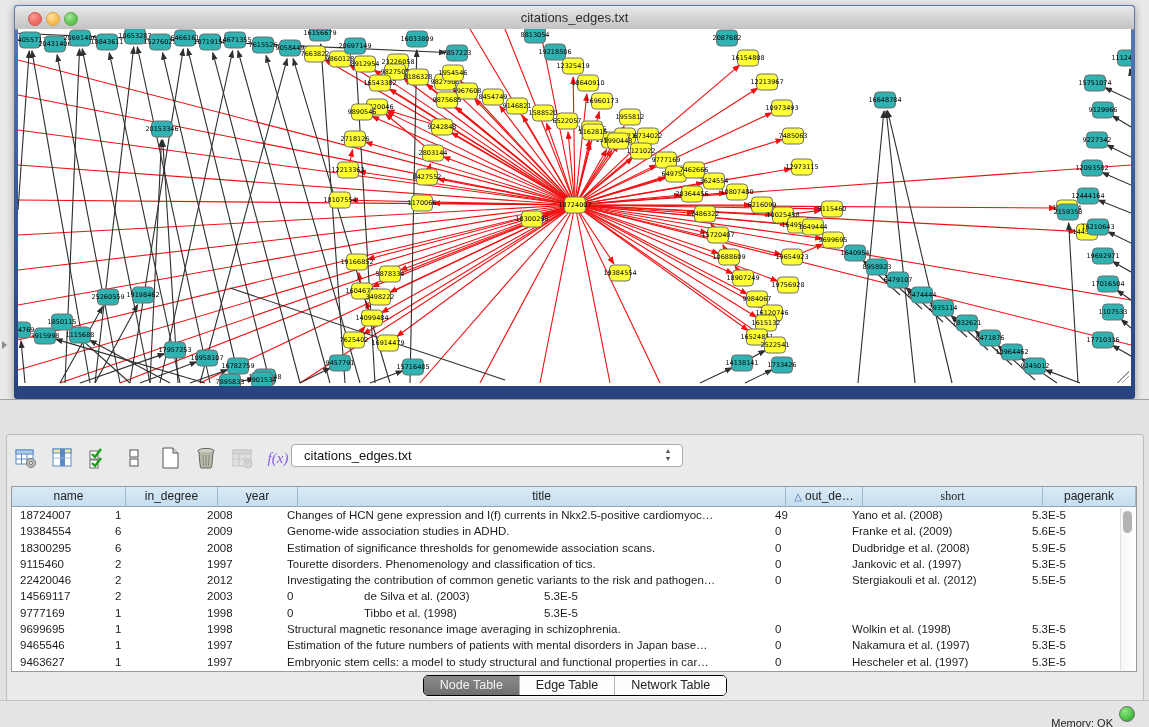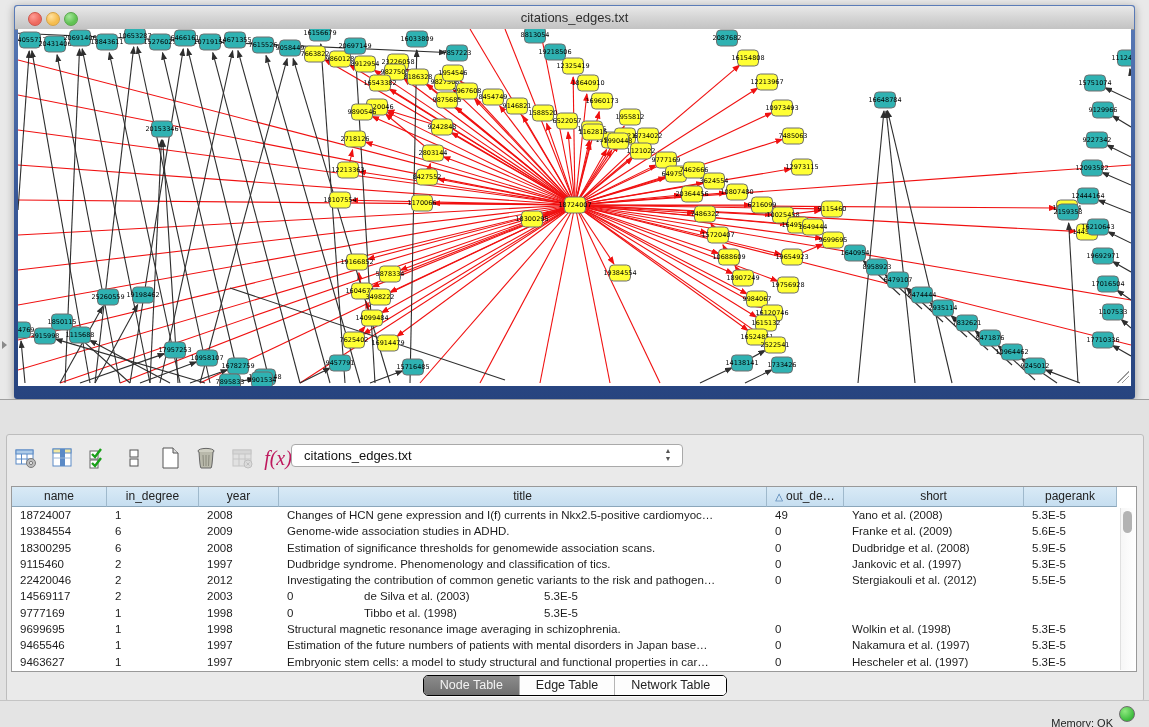--- a/index.html
+++ b/index.html
@@ -61,21 +61,21 @@
   .tp-float .sq1{position:absolute;left:0;bottom:0;width:9px;height:9px;border:1.5px solid #3c4e7e;}
   .tp-float .sq2{position:absolute;right:0;top:0;width:9px;height:9px;border:1.5px solid #8c8c55;background:#ececec;}
   .tp-close{position:absolute;right:14px;top:4px;font-size:15px;font-weight:bold;color:#222;cursor:pointer;}
   .tp-content{
     position:absolute;left:6px;top:34px;width:1136px;height:266px;
     background:#eaeaea;border:1px solid #bdbdbd;border-radius:3px;
   }
   
   .tp-toolbar{position:absolute;left:6px;top:8px;height:30px;display:flex;align-items:center;gap:10px;}
   .tb-icon{width:26px;height:26px;display:flex;align-items:center;justify-content:center;cursor:pointer;}
-  .fx-label{font-size:20px;font-style:italic;font-family:"Liberation Serif",serif;color:#be185d;text-align:right;}
+  .fx-label{font-size:15px;font-style:italic;font-family:"Liberation Serif",serif;color:#8b5cf6;text-align:right;}
   .net-dropdown{
     position:absolute;left:284px;top:9px;width:392px;height:23px;
     background:#ffffff;border:1px solid #a9a9a9;border-radius:4px;
     font-size:13px;color:#111;line-height:21px;padding-left:12px;box-sizing:border-box;
     cursor:pointer;
   }
   .dd-stepper{
     position:absolute;right:8px;top:2px;width:12px;height:17px;
     font-size:7px;color:#555;line-height:8px;text-align:center;
   }
@@ -935,26 +935,26 @@
       </div>
     </div>
 
     <div class="net-dropdown">
       <span>citations_edges.txt</span>
       <span class="dd-stepper">▲<br>▼</span>
     </div>
 
     <div class="data-table">
       <div class="th-row" id="thead">
-          <div class="th-cell" style="width: 95px;"><span>name</span></div>
+          <div class="th-cell" style="width: 114px;"><span>name</span></div>
           <div class="th-cell" style="width: 92px;"><span>in_degree</span></div>
           <div class="th-cell" style="width: 80px;"><span>year</span></div>
           <div class="th-cell" style="width: 488px;"><span>title</span></div>
           <div class="th-cell" style="width: 77px;"><span class="sort-tri">△</span><span>out_de…</span></div>
-          <div class="th-cell" style="width: 180px;"><span>short</span></div>
+          <div class="th-cell" style="width: 180px; font-family: Liberation Serif, serif;"><span>short</span></div>
           <div class="th-cell" style="width: 93px;"><span>pagerank</span></div>
         </div>
       <div class="tbody" id="tbody">
           <div class="t-row">
             <div class="t-cell" style="width: 95px;">18724007</div>
             <div class="t-cell" style="width: 92px;">1</div>
             <div class="t-cell" style="width: 80px;">2008</div>
             <div class="t-cell" style="width: 488px;">Changes of HCN gene expression and I(f) currents in Nkx2.5-positive cardiomyoc…</div>
             <div class="t-cell" style="width: 77px;">49</div>
             <div class="t-cell" style="width: 180px;">Yano et al. (2008)</div>
@@ -975,21 +975,21 @@
             <div class="t-cell" style="width: 80px;">2008</div>
             <div class="t-cell" style="width: 488px;">Estimation of significance thresholds for genomewide association scans.</div>
             <div class="t-cell" style="width: 77px;">0</div>
             <div class="t-cell" style="width: 180px;">Dudbridge et al. (2008)</div>
             <div class="t-cell" style="width: 93px;">5.9E-5</div>
           </div>
           <div class="t-row">
             <div class="t-cell" style="width: 95px;">9115460</div>
             <div class="t-cell" style="width: 92px;">2</div>
             <div class="t-cell" style="width: 80px;">1997</div>
-            <div class="t-cell" style="width: 488px;">Dudbridge syndrome. Phenomenology and classification of tics.</div>
+            <div class="t-cell" style="width: 488px;">Tourette disorders. Phenomenology and classification of tics.</div>
             <div class="t-cell" style="width: 77px;">0</div>
             <div class="t-cell" style="width: 180px;">Jankovic et al. (1997)</div>
             <div class="t-cell" style="width: 93px;">5.3E-5</div>
           </div>
           <div class="t-row">
             <div class="t-cell" style="width: 95px;">22420046</div>
             <div class="t-cell" style="width: 92px;">2</div>
             <div class="t-cell" style="width: 80px;">2012</div>
             <div class="t-cell" style="width: 488px;">Investigating the contribution of common genetic variants to the risk and pathogen…</div>
             <div class="t-cell" style="width: 77px;">0</div>

